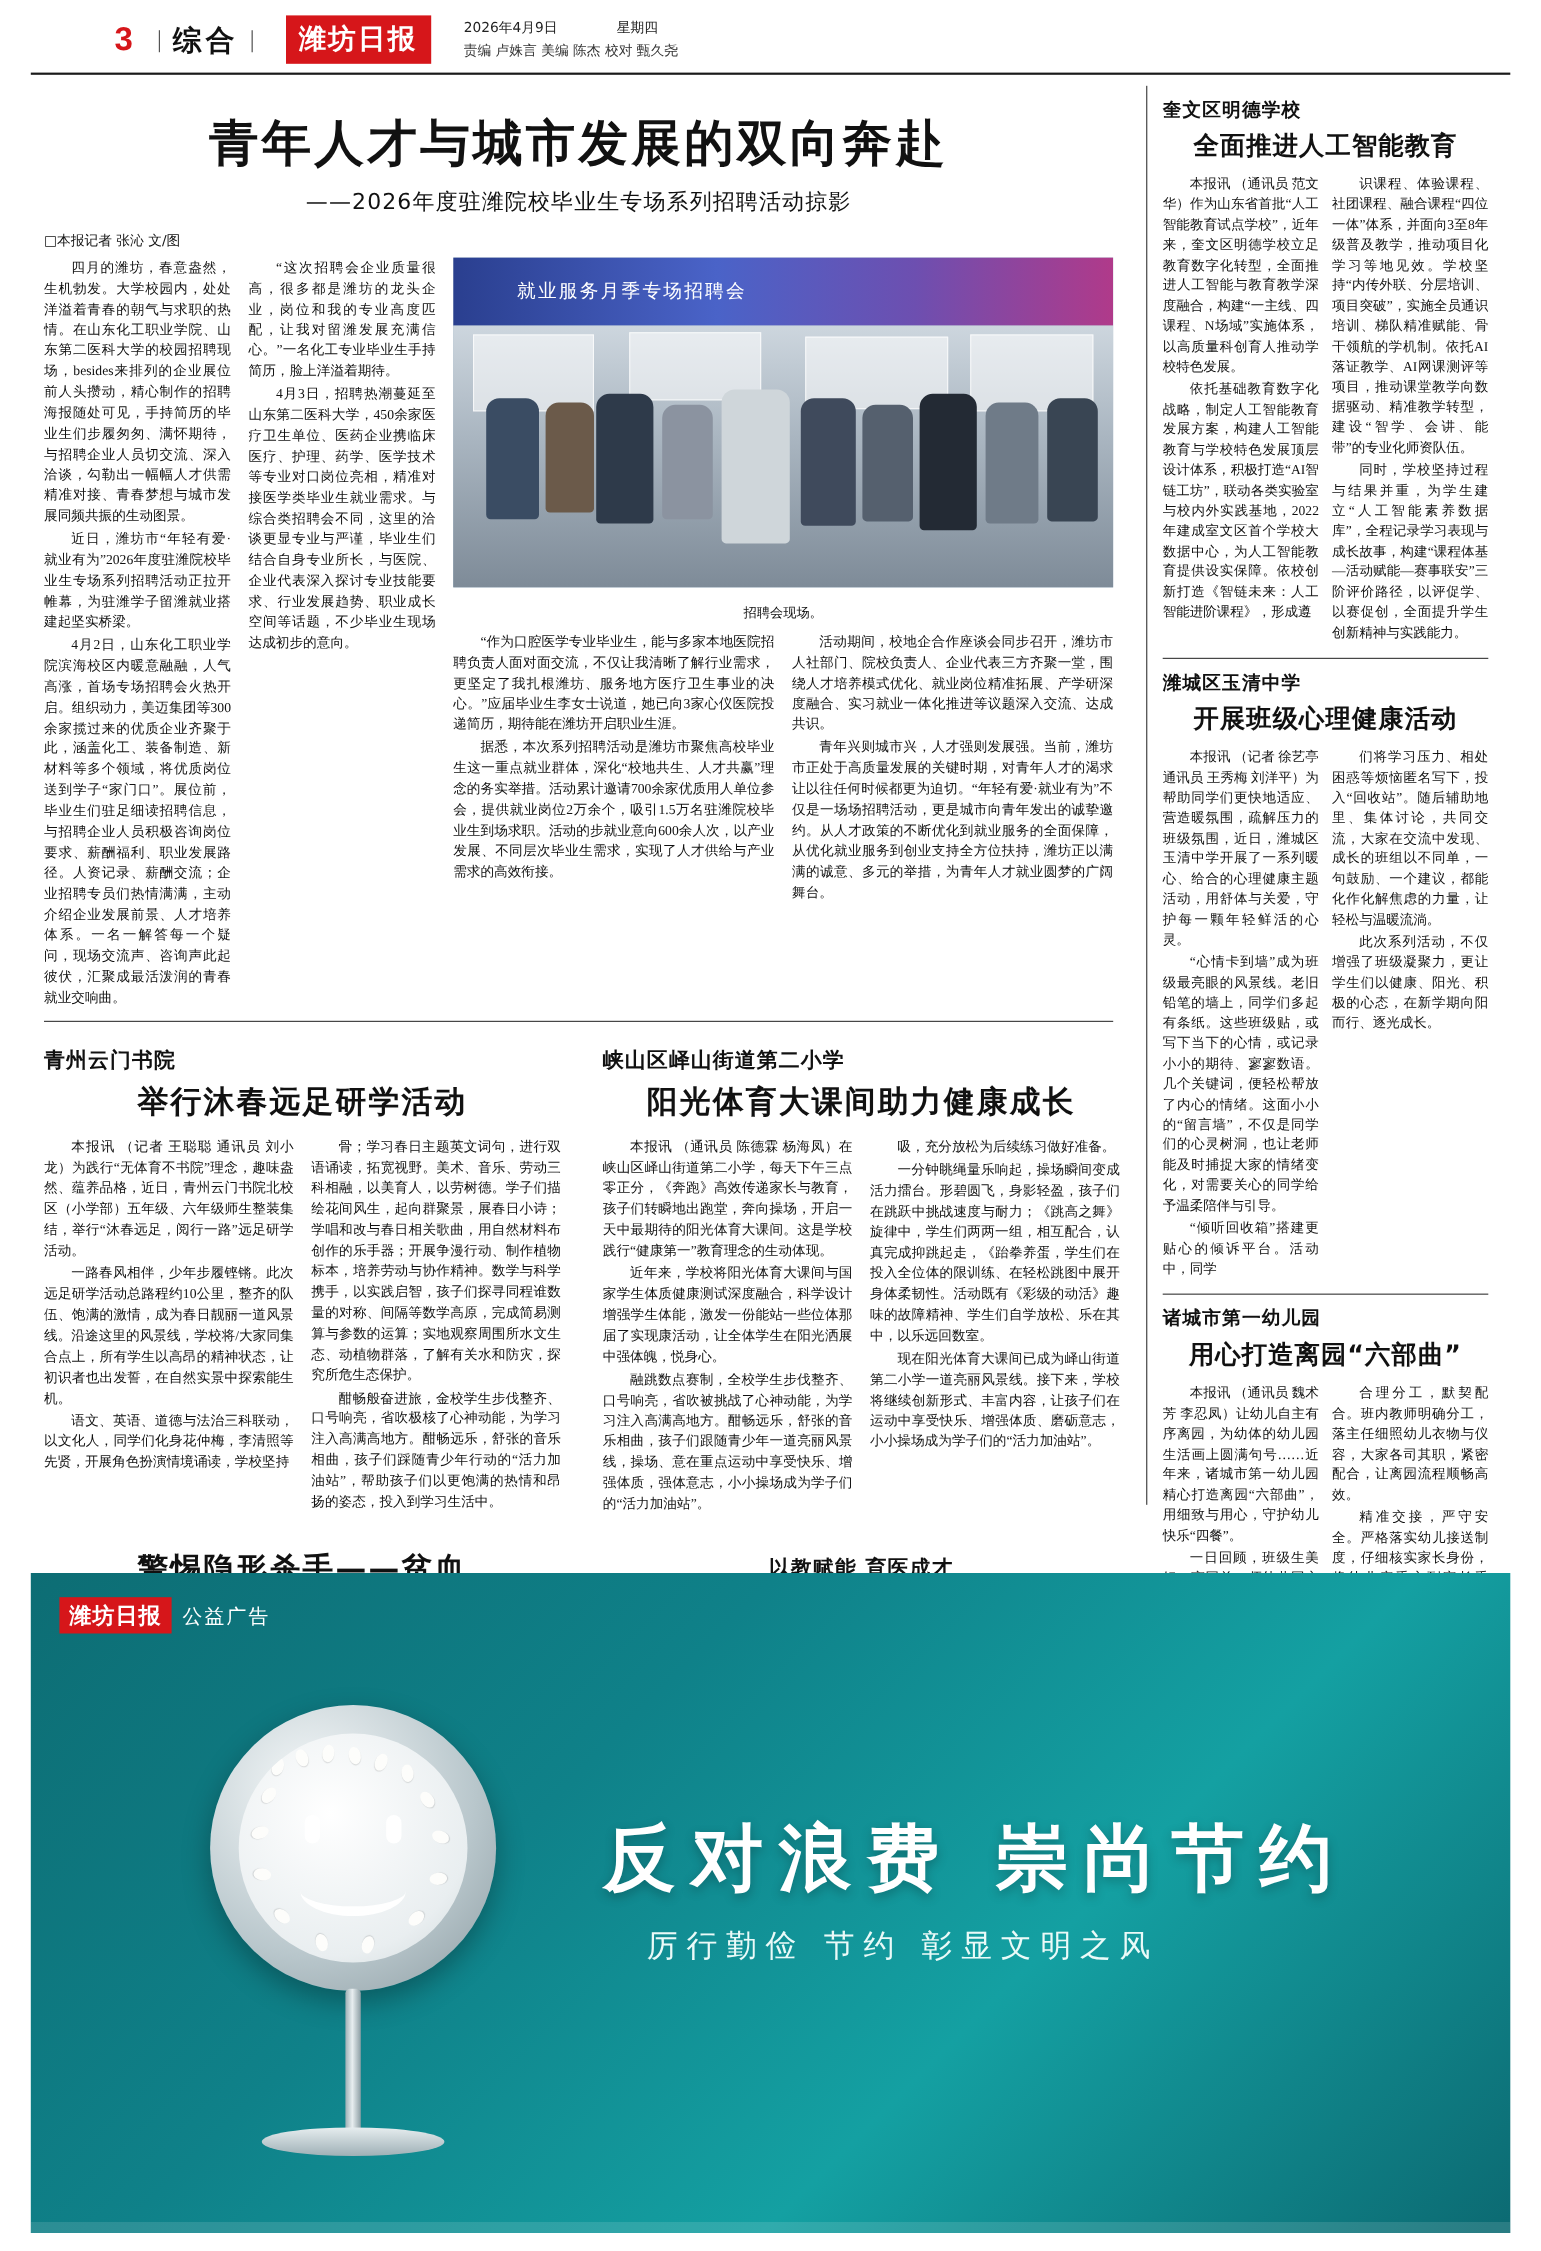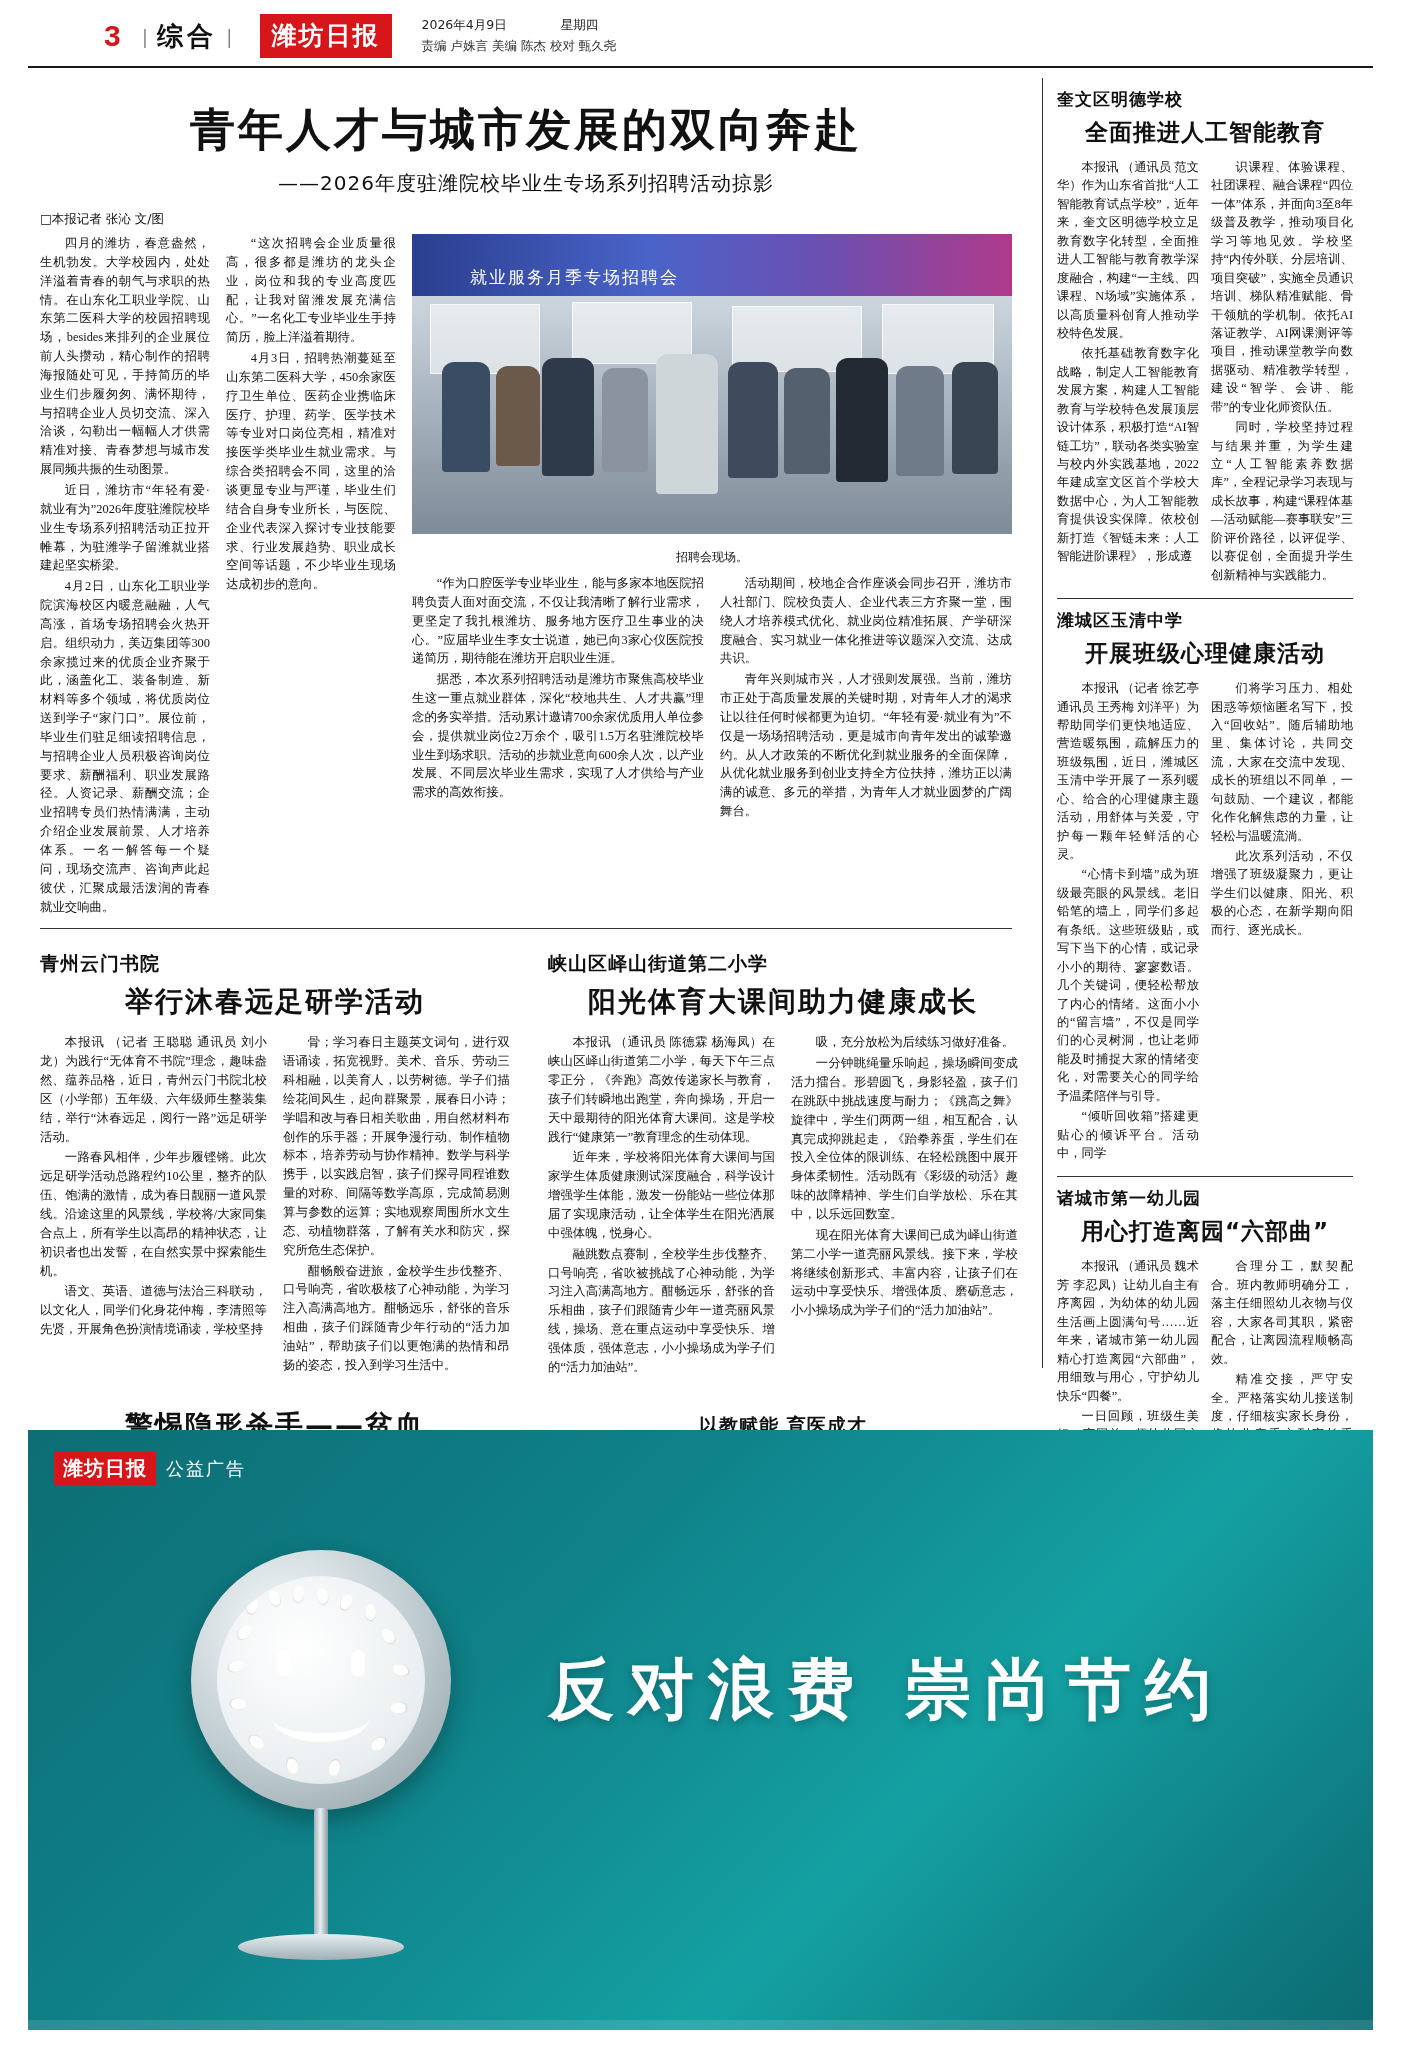--- a/index.html
+++ b/index.html
@@ -92,21 +92,21 @@
     width:600px; height:300px;
     position:relative; overflow:hidden;
     background:linear-gradient(#b9c9d6,#8fa6b8);
     border:0;
   }
   .photo .banner {
     position:absolute; top:0; left:0; right:0; height:62px;
     background:linear-gradient(90deg,#2a3f8f,#4a63c8 40%,#6d4fb0 70%,#b03a8a);
   }
   .photo .banner-text {
-    position:absolute; top:32px; left:58px;
+    position:absolute; top:19px; left:58px;
     color:#fff; font-size:17px; letter-spacing:2px;
     font-family:"DejaVu Sans", sans-serif;
   }
   .photo .hall {
     position:absolute; top:62px; left:0; right:0; bottom:0;
     background:linear-gradient(#cdd6de,#aab6c1 42%,#7e8b98);
   }
   .photo .booth {
     position:absolute; background:rgba(255,255,255,.55);
     border:1px solid rgba(255,255,255,.7);
@@ -499,16 +499,17 @@
         <div class="grain" style="left:112px;top:184px;transform:rotate(-165deg);"></div>
         <div class="eye" style="left:60px;top:74px;"></div>
         <div class="eye" style="left:134px;top:74px;"></div>
         <div class="smile"></div>
       </div>
       <div class="stem"></div>
       <div class="base"></div>
     </div>
 
     <div class="ad-main">反对浪费   崇尚节约</div>
+    <div class="ad-sub">厉行勤俭 节约  彰显文明之风</div>
     <div class="ad-footline"></div>
   </div>
 
 </div>
 
 </body></html>

